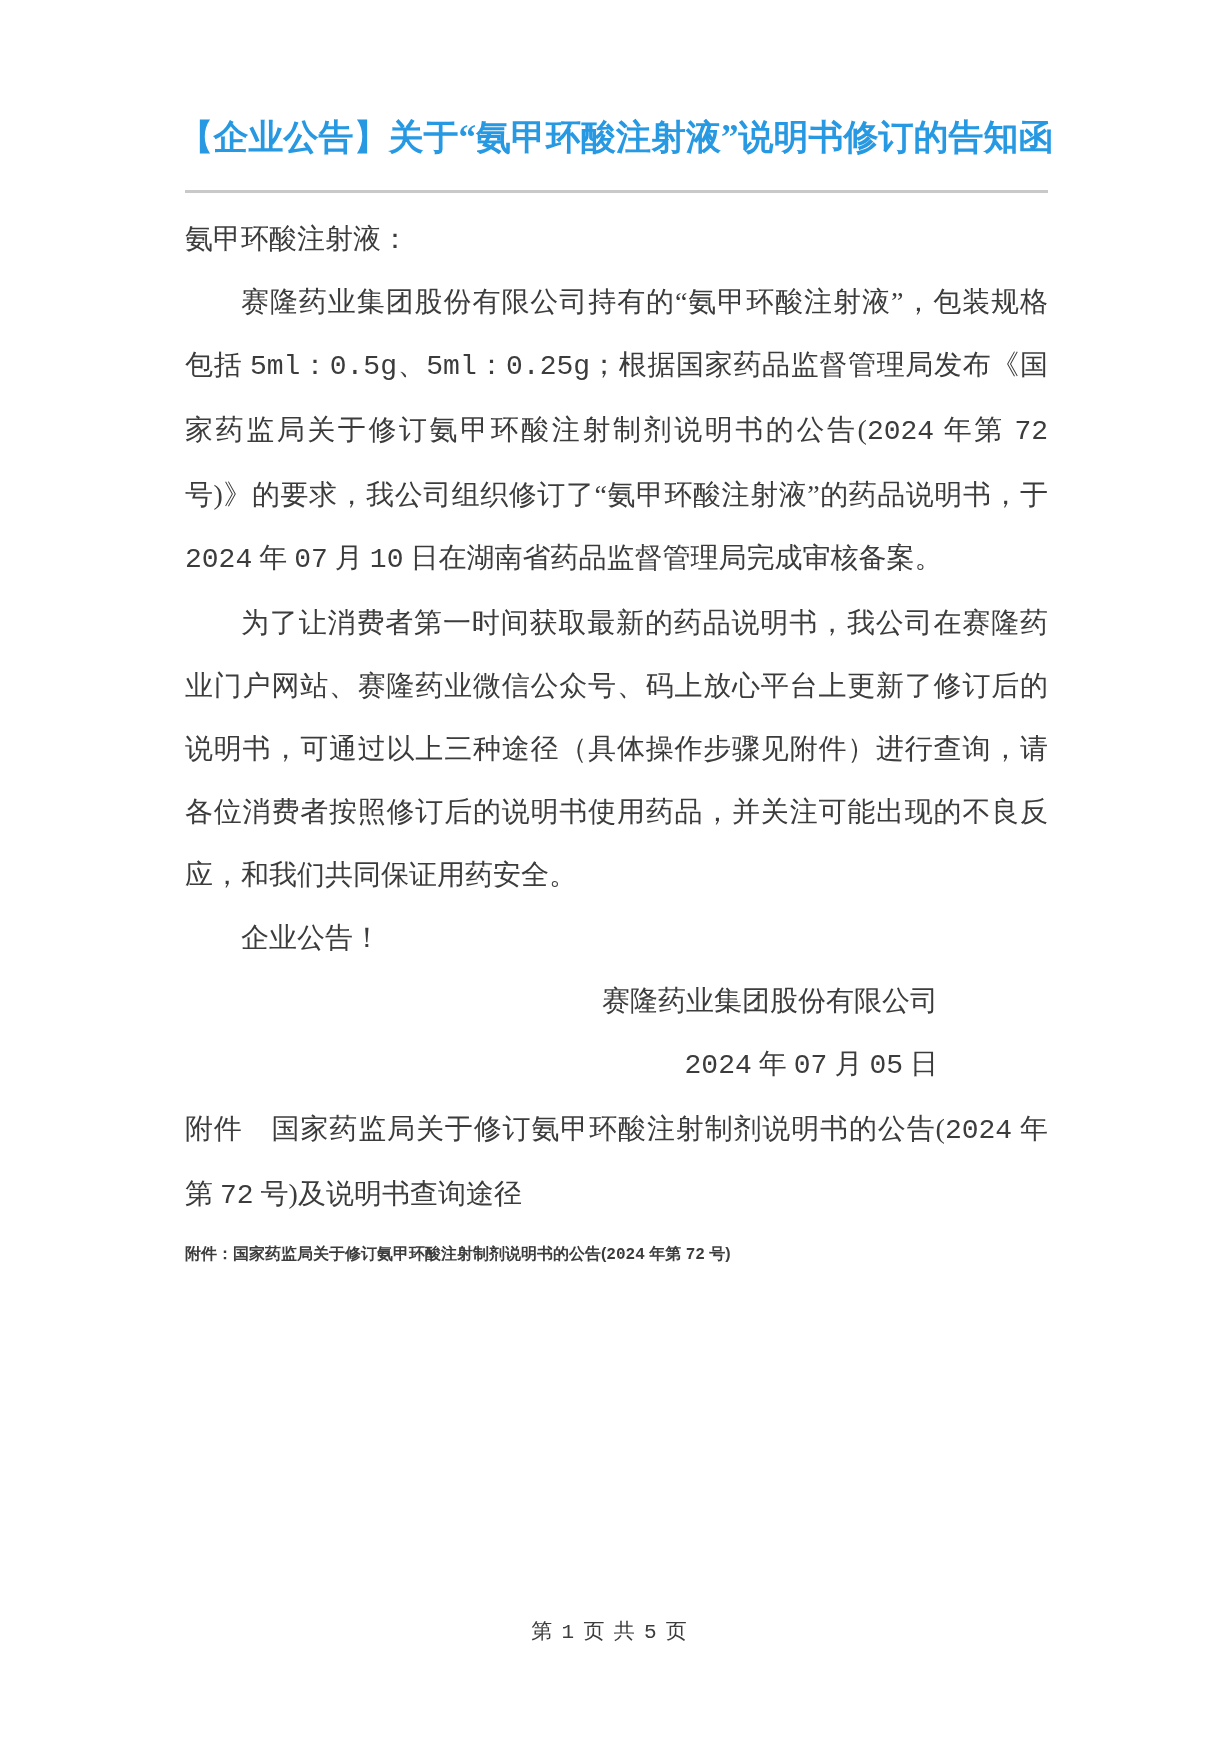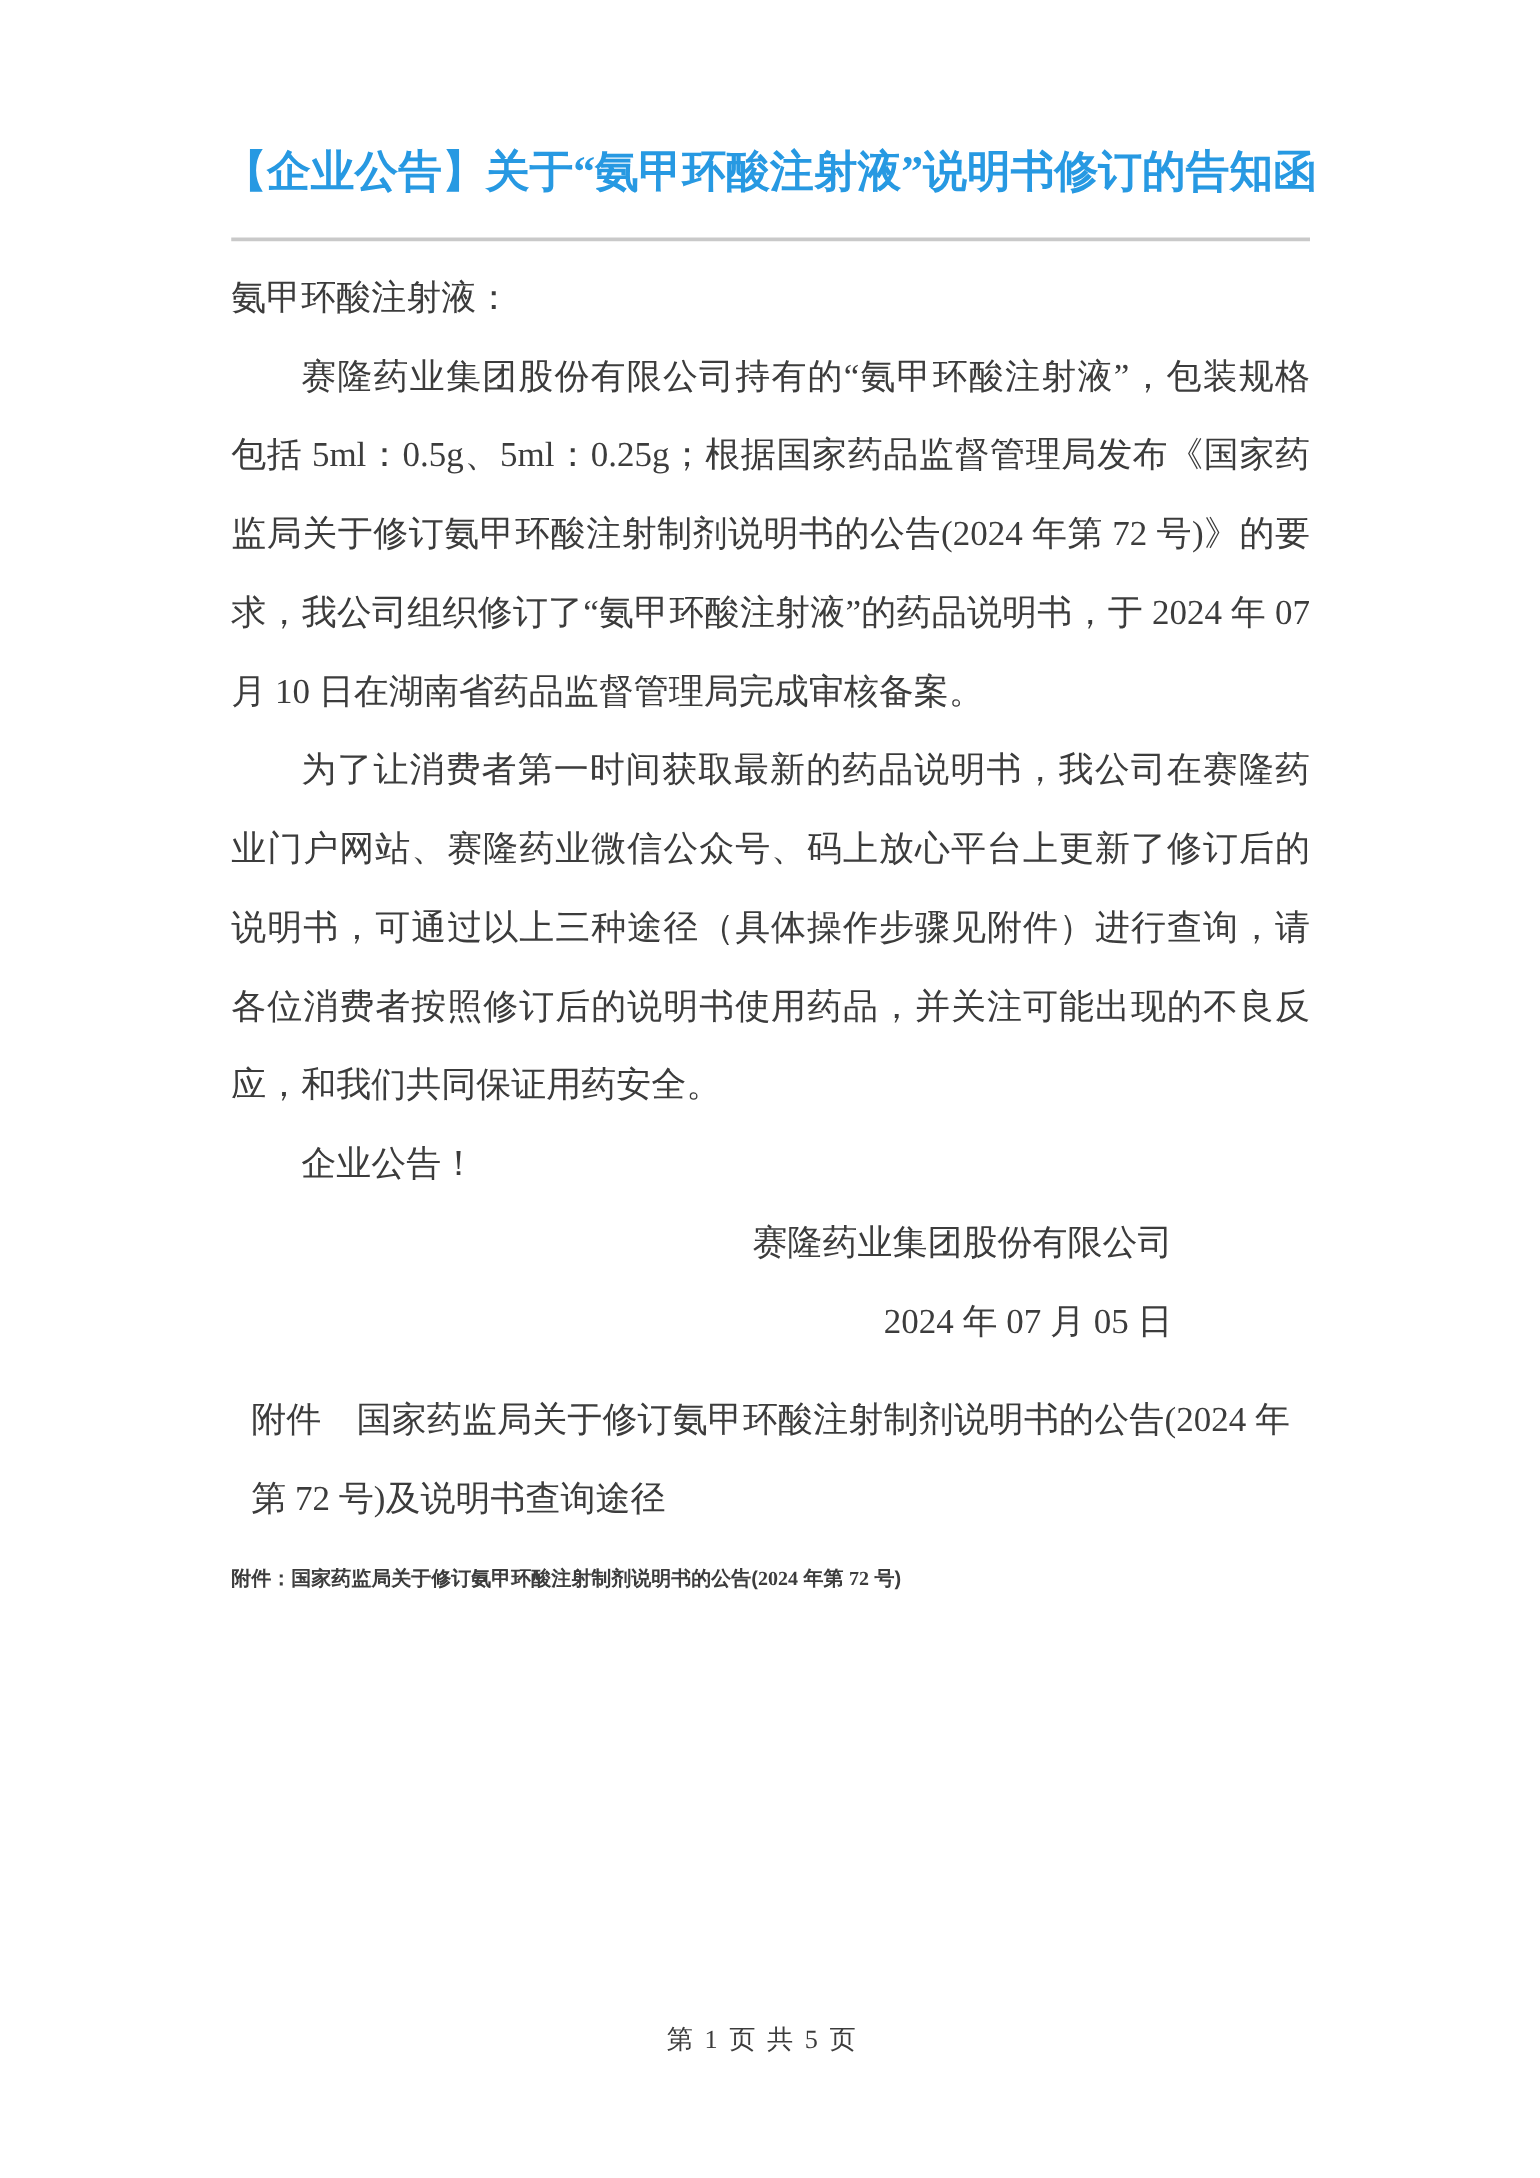--- a/index.html
+++ b/index.html
@@ -47,41 +47,41 @@
   .closing {
     margin: 0;
     text-indent: 2em;
   }
   .sig {
     margin: 0;
     text-align: right;
     padding-right: 110px;
   }
   .attach {
-    margin: 16px;
+    margin: 0;
   }
   .attach-bold {
     margin: 10px 0 0 0;
     font-size: 16px;
     line-height: 34px;
     font-weight: bold;
     font-family: "Liberation Sans", "DejaVu Sans", sans-serif;
     text-align: left;
   }
   .footer {
     position: absolute;
     left: 0;
     right: 12px;
     bottom: 97px;
     text-align: center;
     font-size: 21px;
     letter-spacing: 2px;
   }
   .latin {
-    font-family: Liberation Serif, serif;
+    font-family: Liberation Mono, monospace;
   }
 </style>
 </head>
 <body>
 
 <div class="page">
 
   <h1 class="title cn">【企业公告】关于“氨甲环酸注射液”说明书修订的告知函</h1>
 
   <div class="rule"></div>

